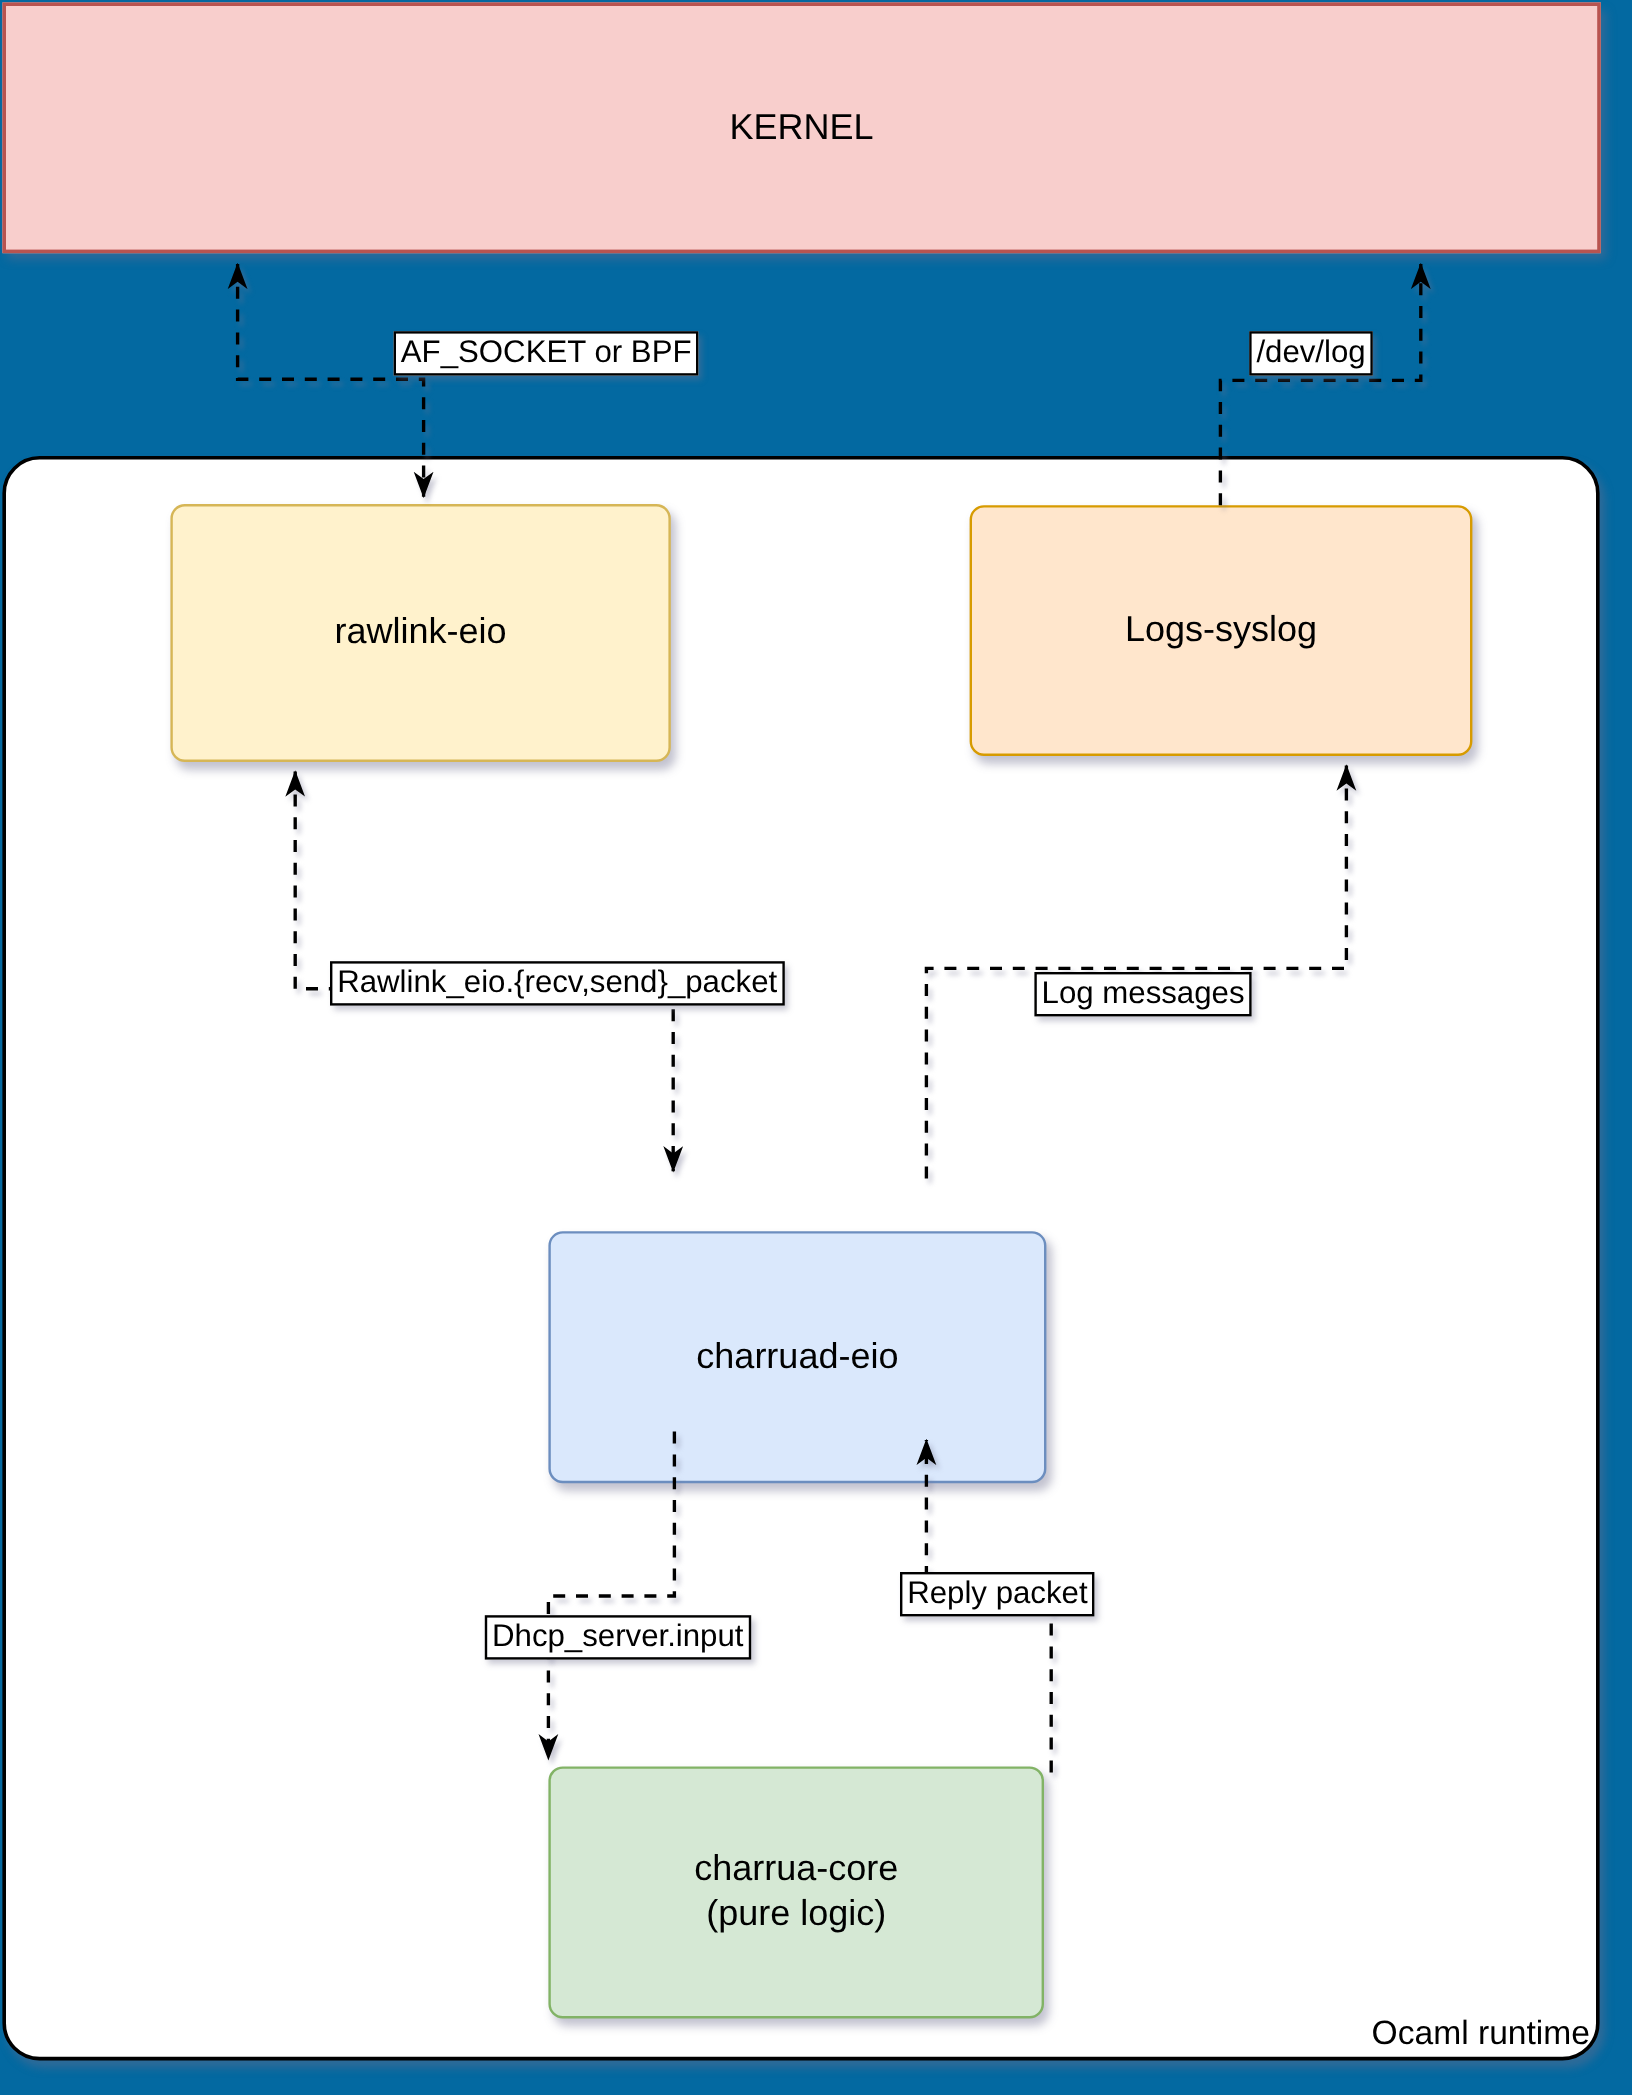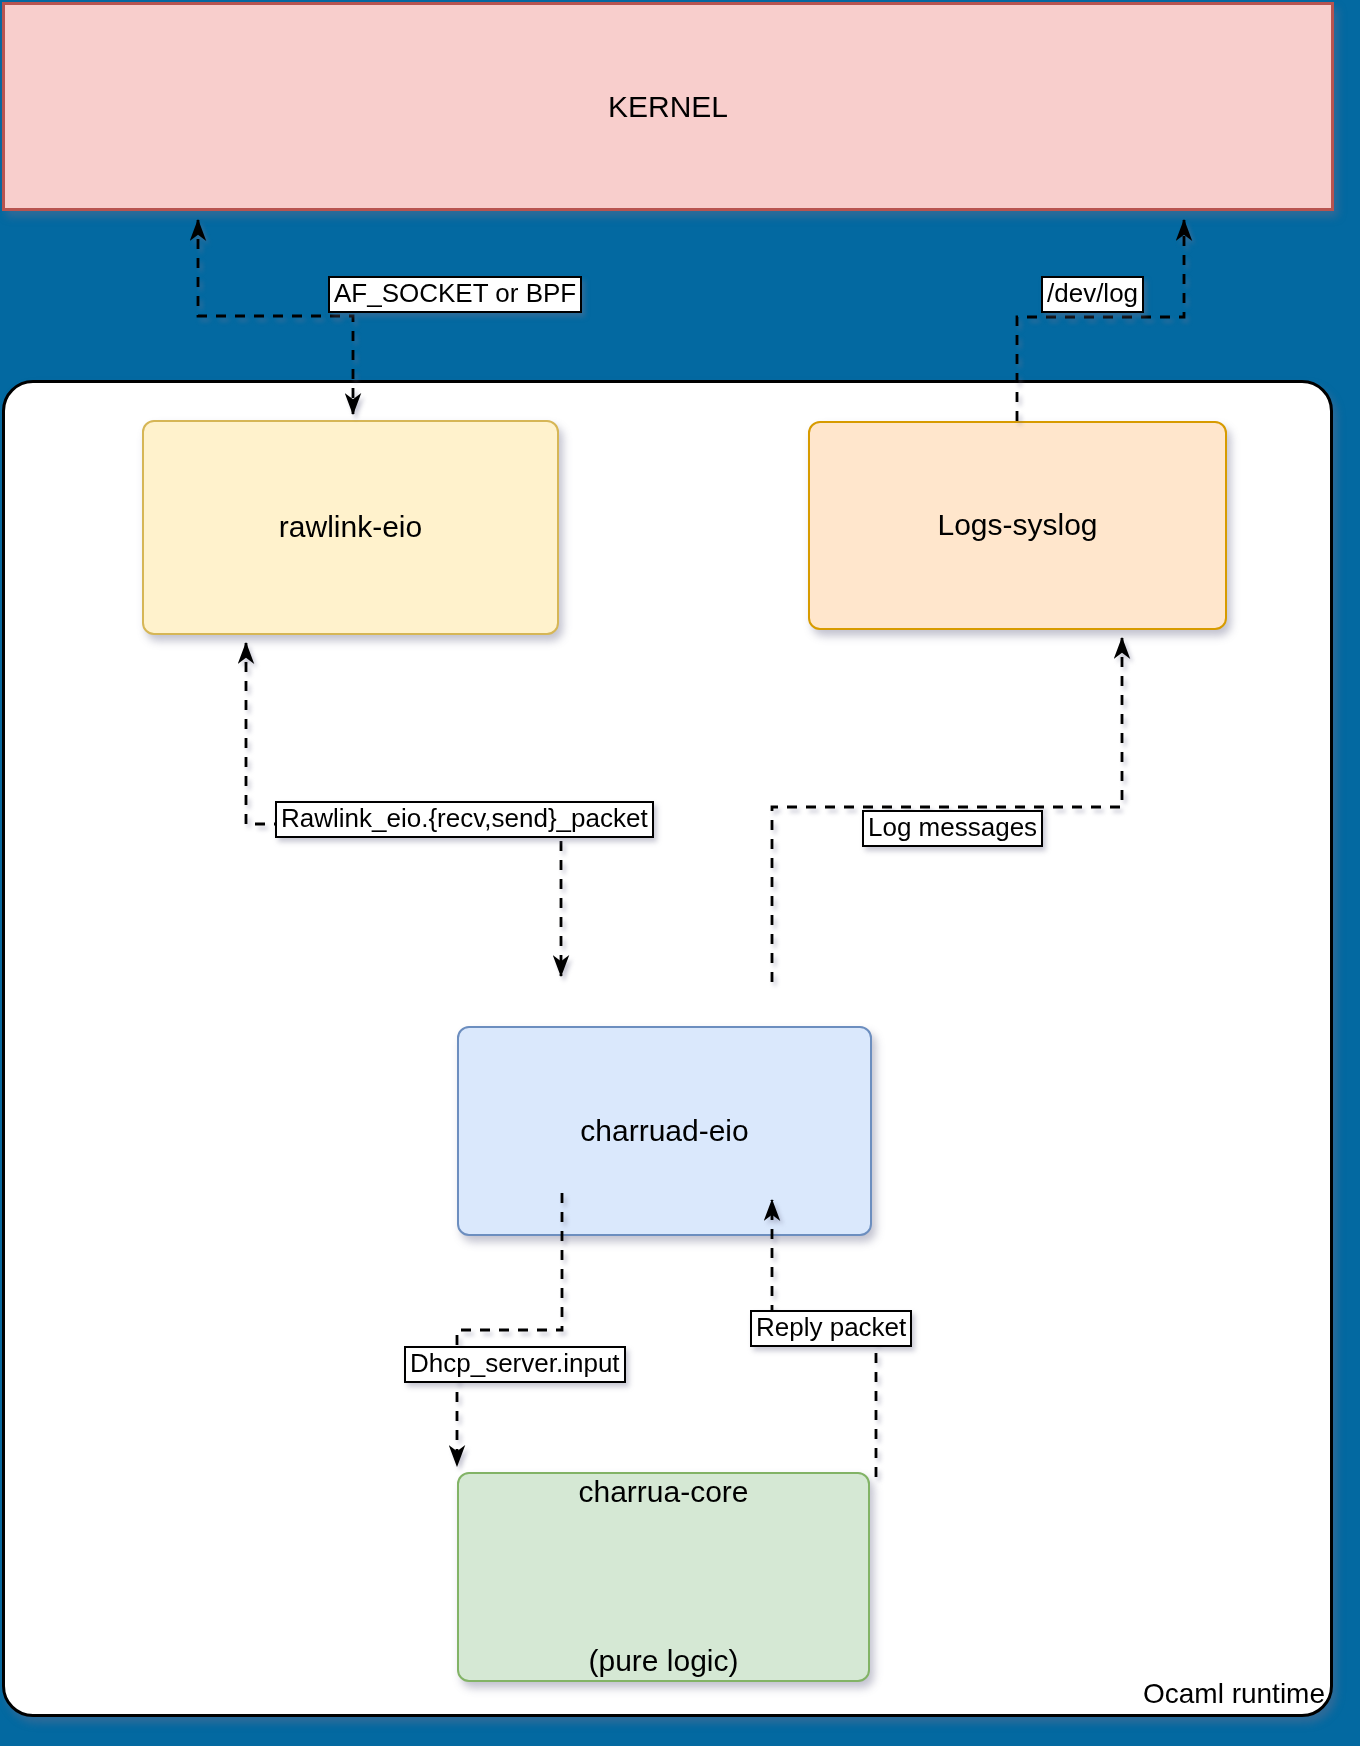--- a/index.html
+++ b/index.html
@@ -44,21 +44,21 @@
     border: 2.5px solid #000;
     display: flex; flex-direction: column;
     align-items: center; justify-content: center;
     font-size: 30px;
     line-height: 1.22;
     text-align: center;
   }
   .node-rawlink  { left: 142px; top: 420px;  width: 413px; height: 211px; }
   .node-logs     { left: 808px; top: 421px;  width: 415px; height: 205px; justify-content: center; }
   .node-charruad { left: 457px; top: 982px;  width: 411px; height: 206px; }
-  .node-charrua  { left: 457px; top: 1472px; width: 409px; height: 206px; justify-content: space-between; }
+  .node-charrua  { left: 457px; top: 1472px; width: 409px; height: 206px; }
 
   
   svg.edges {
     position: absolute; left: 0; top: 0;
     width: 1360px; height: 1746px;
     filter: drop-shadow(3px 4px 2px rgba(115,115,145,0.40));
   }
   svg.edges path.edge {
     fill: none;
     stroke-width: 2.8px;

